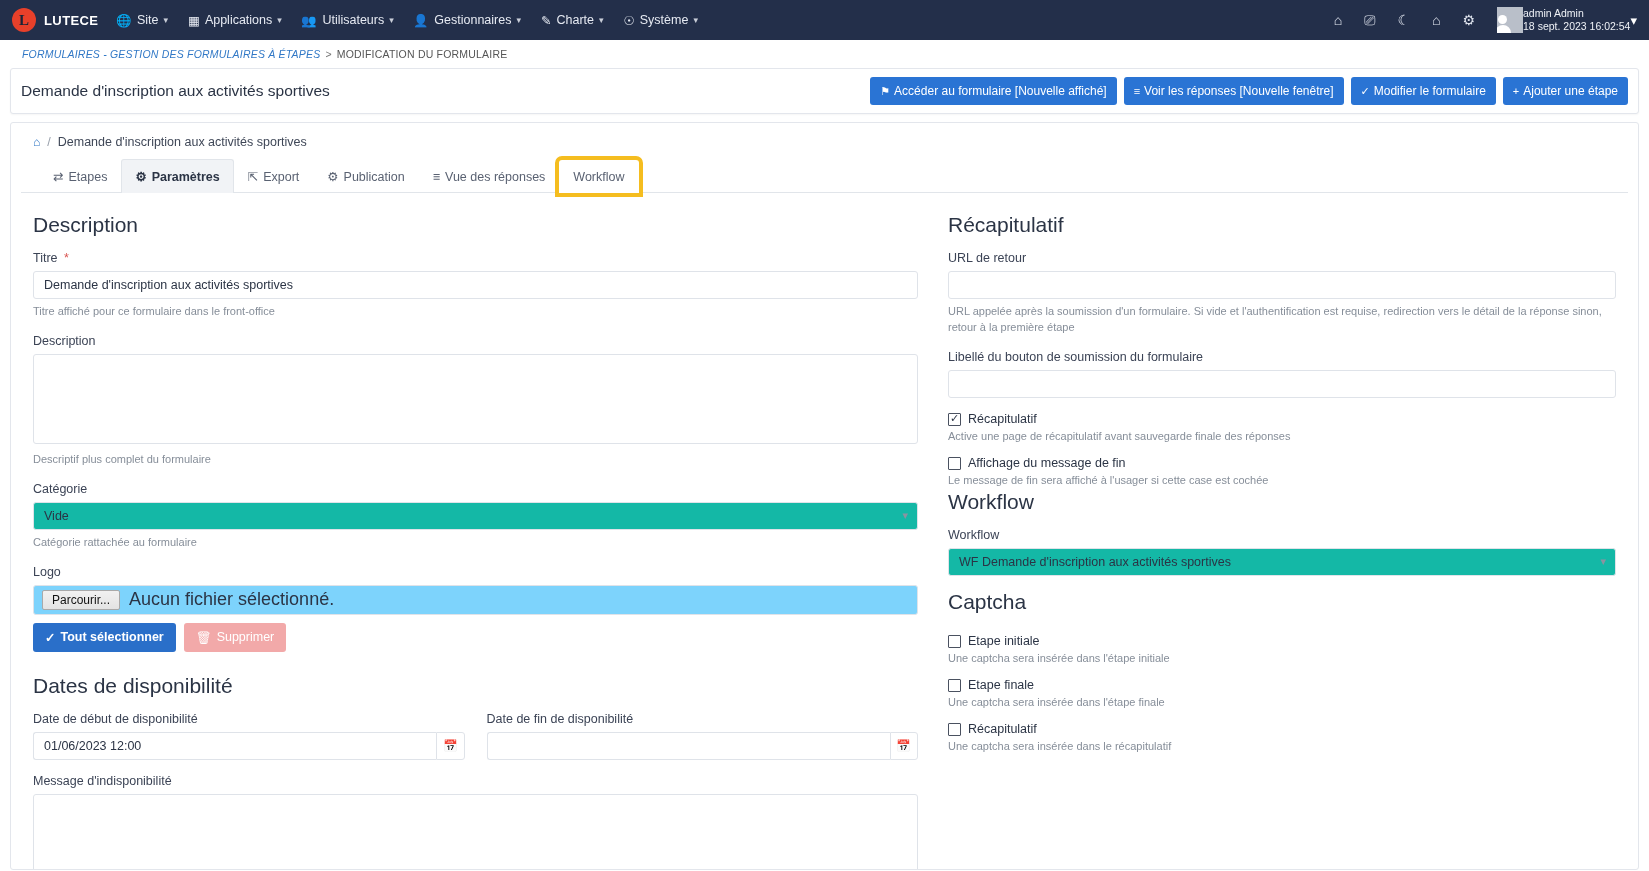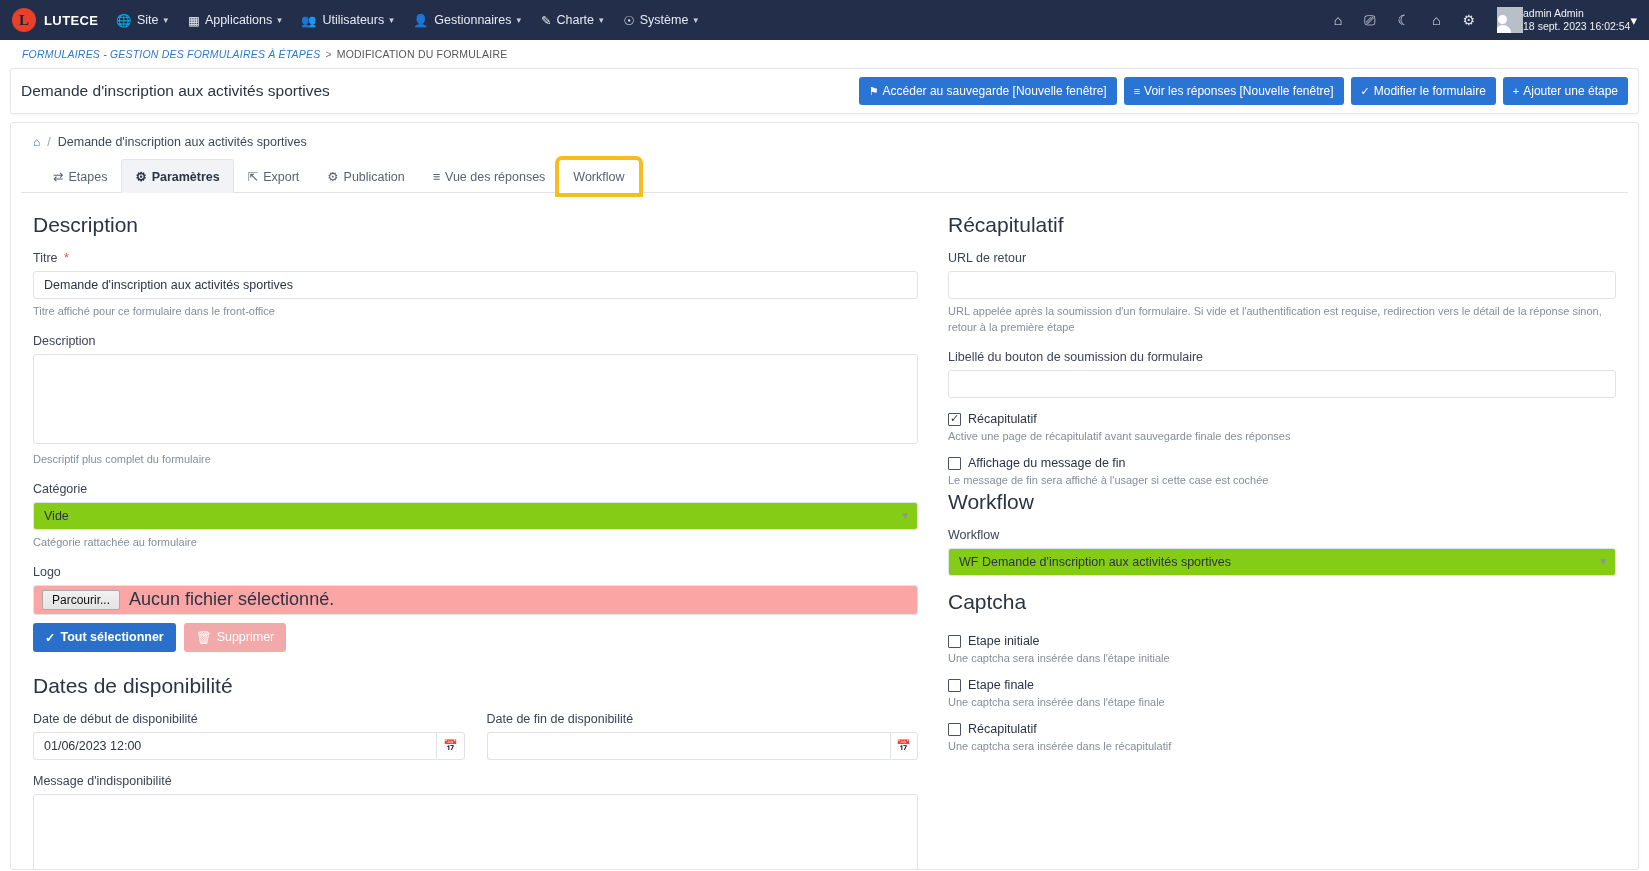--- a/index.html
+++ b/index.html
@@ -174,27 +174,27 @@
   }
   textarea.inp { height: 90px; resize: none; padding-top:6px; }
   textarea.ta-lg { height: 108px; }
   .sel-wrap { position: relative; }
   .sel-wrap .chev {
     position:absolute; right: 10px; top: 7px;
     font-size: 11px; color:#8b93a0; pointer-events: none;
   }
   select.inp {
     appearance: none; -webkit-appearance:none;
-    background:#84cc16; cursor:pointer;
+    background:#14b8a6; cursor:pointer;
   }
 
   .filewrap {
     border: 1px solid #dfe3e9; border-radius: 3px;
     height: 30px; display:flex; align-items:center;
-    padding: 0 8px; background:#fca5a5;
+    padding: 0 8px; background:#7dd3fc;
   }
   .browse-btn {
     background: linear-gradient(#f1f1f1,#e3e3e3);
     border: 1px solid #a9a9a9;
     border-radius: 2px;
     font-size: 12px;
     padding: 2px 9px;
     color: #111;
     font-family: "Liberation Sans", sans-serif;
     cursor: pointer;
@@ -306,21 +306,21 @@
   <a>FORMULAIRES - GESTION DES FORMULAIRES À ÉTAPES</a>
   <span class="sep">&gt;</span>
   <span class="cur">MODIFICATION DU FORMULAIRE</span>
 </div>
 
 <div class="pagebar">
   <h1>Demande d'inscription aux activités sportives</h1>
   <div class="spacer"></div>
   <button class="btn">
     <span class="gi">⚑</span>
-    <span>Accéder au sauvegarde [Nouvelle fenêtre]</span>
+    <span>Accéder au formulaire [Nouvelle affiché]</span>
   </button>
   <button class="btn">
     <span class="gi">≡</span>
     <span>Voir les réponses [Nouvelle fenêtre]</span>
   </button>
   <button class="btn">
     <span class="gi">✓</span>
     <span>Modifier le formulaire</span>
   </button>
   <button class="btn">

